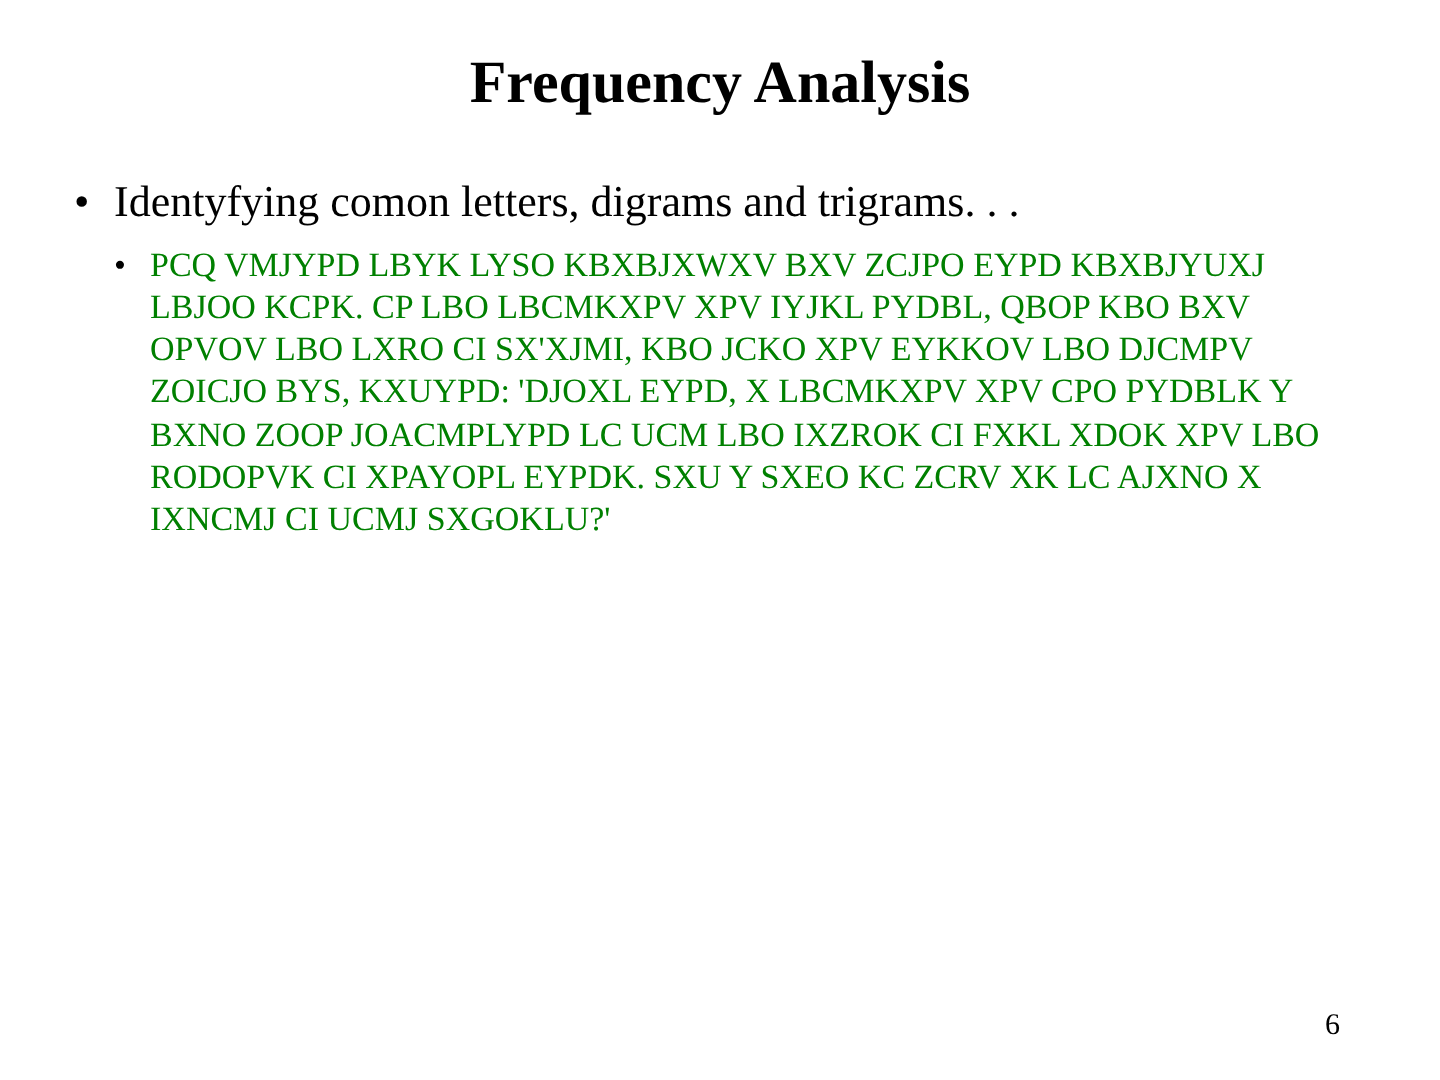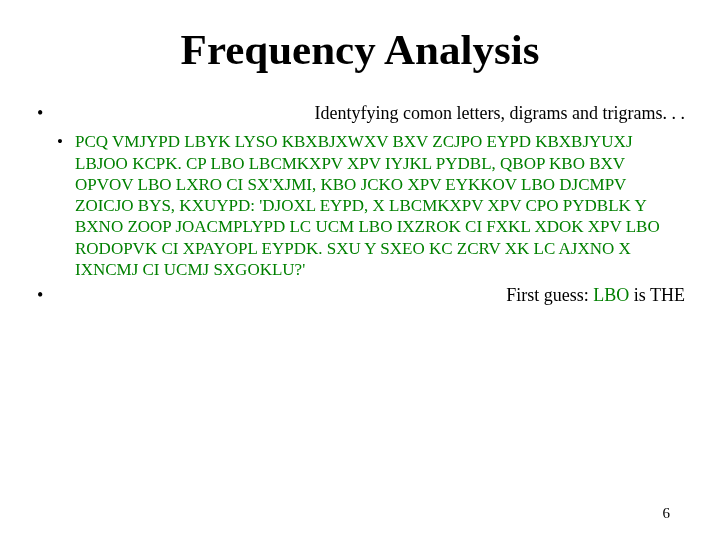--- a/index.html
+++ b/index.html
@@ -13,48 +13,47 @@
       background: #ffffff;
       font-family: "Times New Roman", Times, serif;
       color: #000000;
       position: relative;
       overflow: hidden;
     }
     .slide {
       padding: 20px 35px 20px 35px;
     }
     .title {
-      font-size: 43px;
+      font-size: 30px;
       font-weight: bold;
       text-align: center;
       margin-top: 5px;
       margin-bottom: 28px;
     }
     .bullets {
       list-style: none;
       padding-left: 0;
     }
     .bullet-l1 {
-      font-size: 18px;
+      font-size: 22px;
       line-height: 1.3;
       margin-bottom: 6px;
       padding-left: 22px;
       position: relative;
-      text-align: right;
     }
     .bullet-l1::before {
       content: "•";
       position: absolute;
       left: 2px;
       top: 0;
     }
     .bullet-l2 {
       font-size: 17px;
       line-height: 1.25;
-      margin-bottom: 4px;
+      margin-bottom: 16px;
       padding-left: 40px;
       position: relative;
     }
     .bullet-l2::before {
       content: "•";
       position: absolute;
       left: 22px;
       top: 0;
     }
     .cipher {
@@ -77,19 +76,16 @@
 <div class="slide">
   <h1 class="title">Frequency Analysis</h1>
 
   <ul class="bullets">
     <li class="bullet-l1">
       <span>Identyfying comon letters, digrams and trigrams. . .</span>
     </li>
     <li class="bullet-l2">
       <span class="cipher block">PCQ VMJYPD LBYK LYSO KBXBJXWXV BXV ZCJPO EYPD KBXBJYUXJ LBJOO KCPK.  CP LBO LBCMKXPV XPV IYJKL PYDBL, QBOP KBO BXV OPVOV LBO LXRO CI SX'XJMI, KBO JCKO XPV EYKKOV LBO DJCMPV ZOICJO BYS, KXUYPD: 'DJOXL EYPD, X LBCMKXPV XPV CPO PYDBLK Y BXNO ZOOP JOACMPLYPD LC UCM LBO IXZROK CI FXKL XDOK XPV LBO RODOPVK CI XPAYOPL EYPDK. SXU Y SXEO KC ZCRV XK LC AJXNO X IXNCMJ CI UCMJ SXGOKLU?'</span>
     </li>
-    <li class="bullet-l1">
-      <span>First guess: </span><span class="cipher">LBO</span><span> is </span><span>THE</span>
-    </li>
   </ul>
 </div>
 
 <div class="page-num">6</div>
 
 </body></html>

